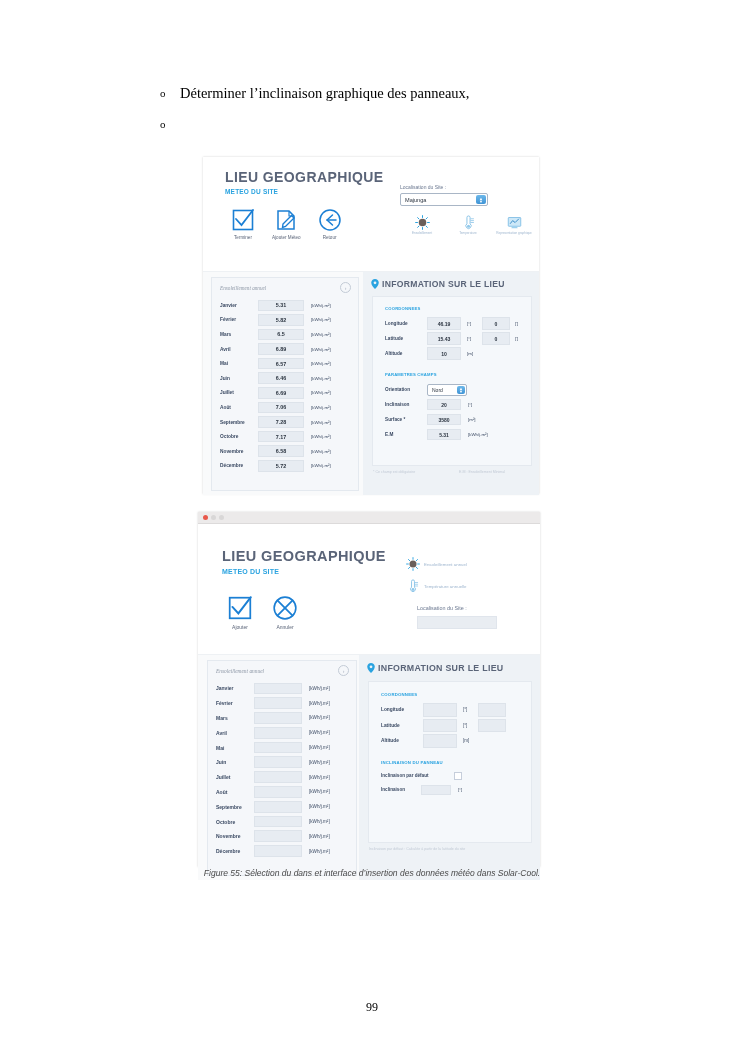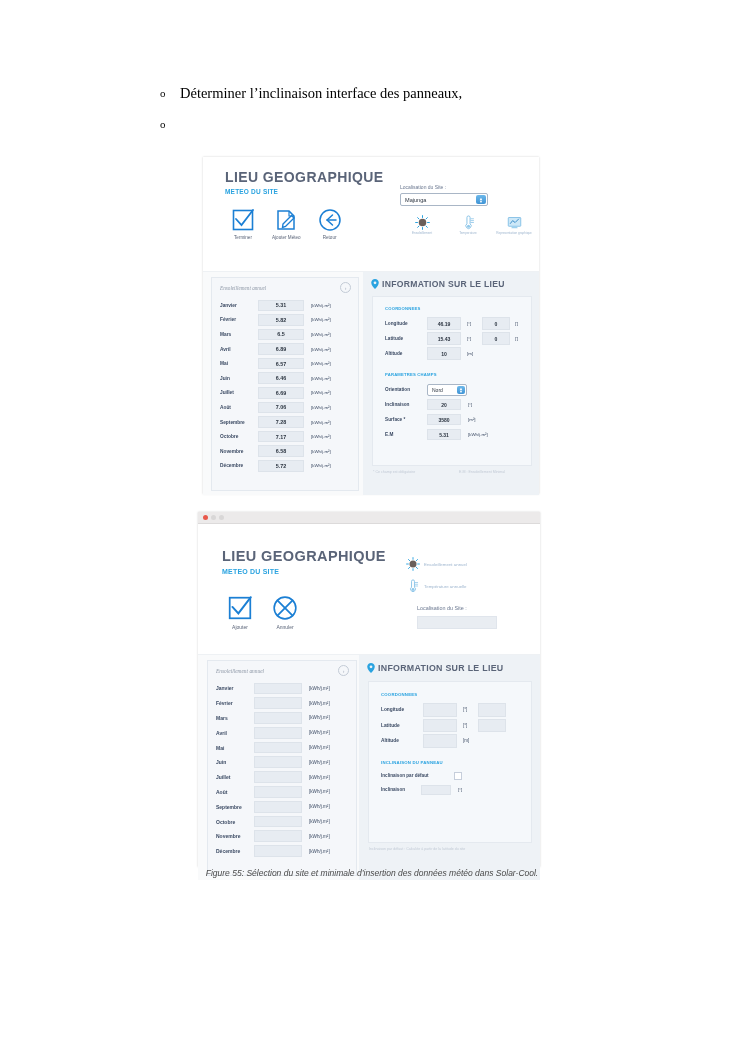--- a/index.html
+++ b/index.html
@@ -98,21 +98,21 @@
             font-family:"Liberation Serif",serif;font-size:12px;color:#000;}
 </style>
 </head>
 <body>
 
 <div class="page">
 
   <div class="bullets">
     <div class="bullet-row">
       <span class="bullet-mark">o</span>
-      <span class="bullet-text">Déterminer l’inclinaison interface des panneaux,</span>
+      <span class="bullet-text">Déterminer l’inclinaison graphique des panneaux,</span>
     </div>
     <div class="bullet-row">
       <span class="bullet-mark">o</span>
     </div>
   </div>
 
   <div class="app-win win1">
     <div class="win-body" style="padding:0;">
 
       <div style="position:absolute;left:22px;top:12px;">
@@ -516,15 +516,16 @@
               <span class="unit" style="margin-left:7px;font-size:4.4px;">[°]</span>
             </div>
           </div>
 
           <div class="footnote" style="position:absolute;left:10px;top:192px;font-size:3.6px;">Inclinaison par défaut : Calculée à partir de la latitude du site</div>
         </div>
       </div>
     </div>
   </div>
 
-  <div class="fig-cap">Figure 55: Sélection du site et minimale d’insertion des données météo dans Solar-Cool.</div>
-
+  <div class="fig-cap">Figure 55: Sélection du dans et interface d’insertion des données météo dans Solar-Cool.</div>
+
+  <div class="page-num">99</div>
 </div>
 
 </body></html>

